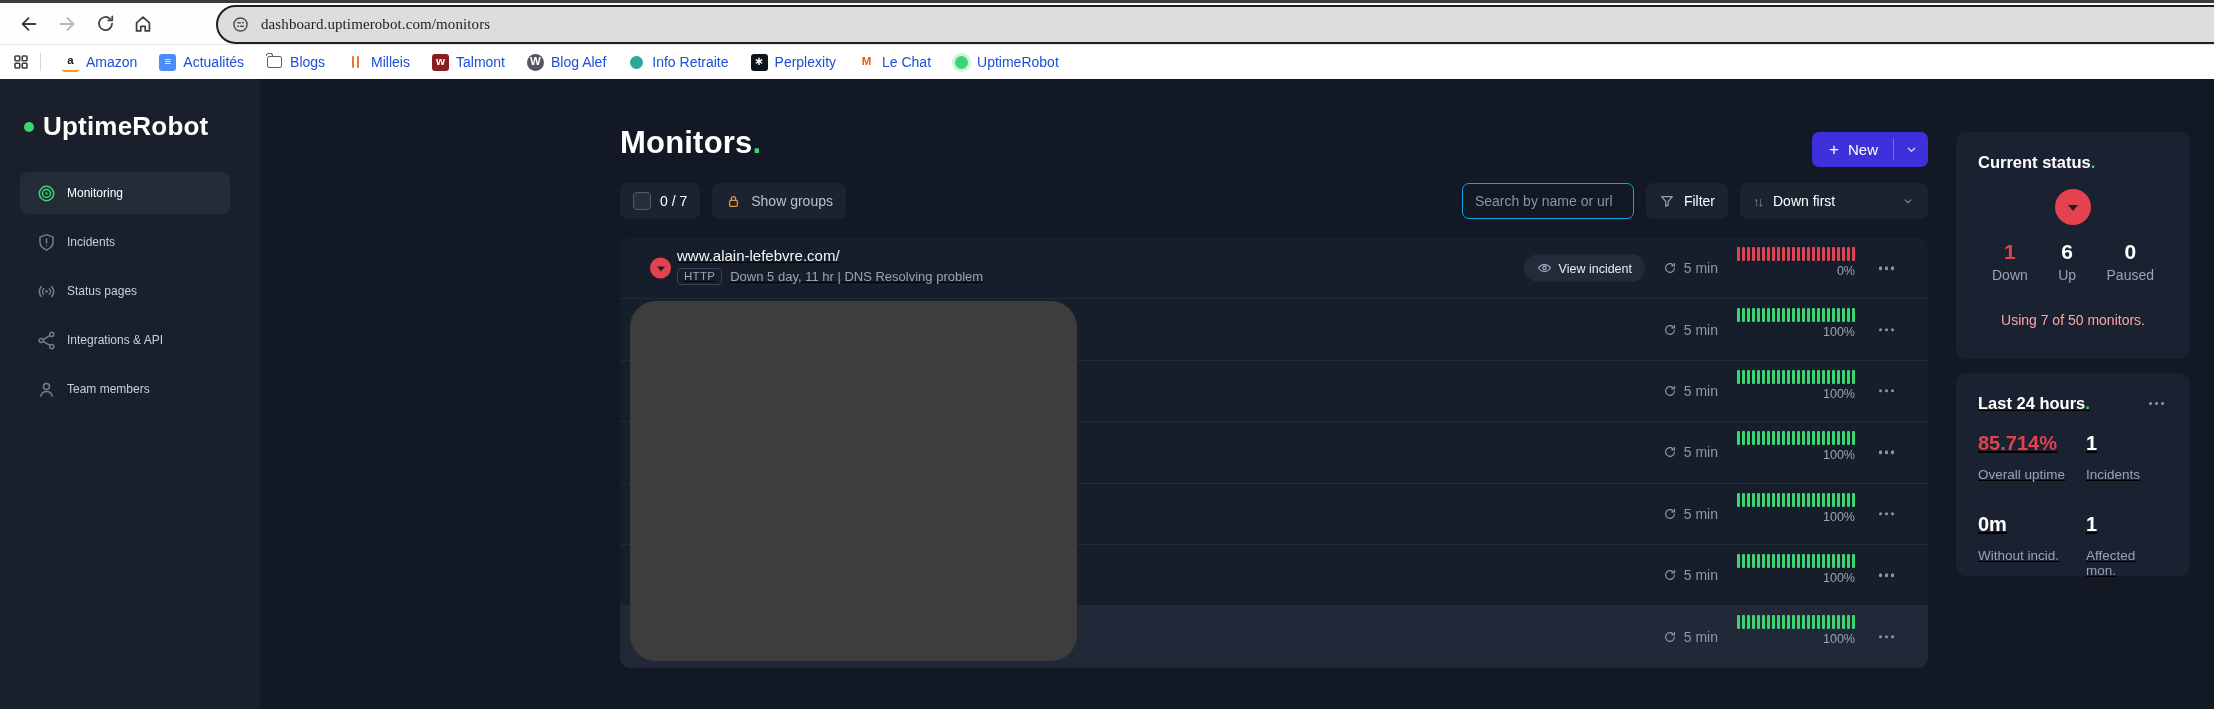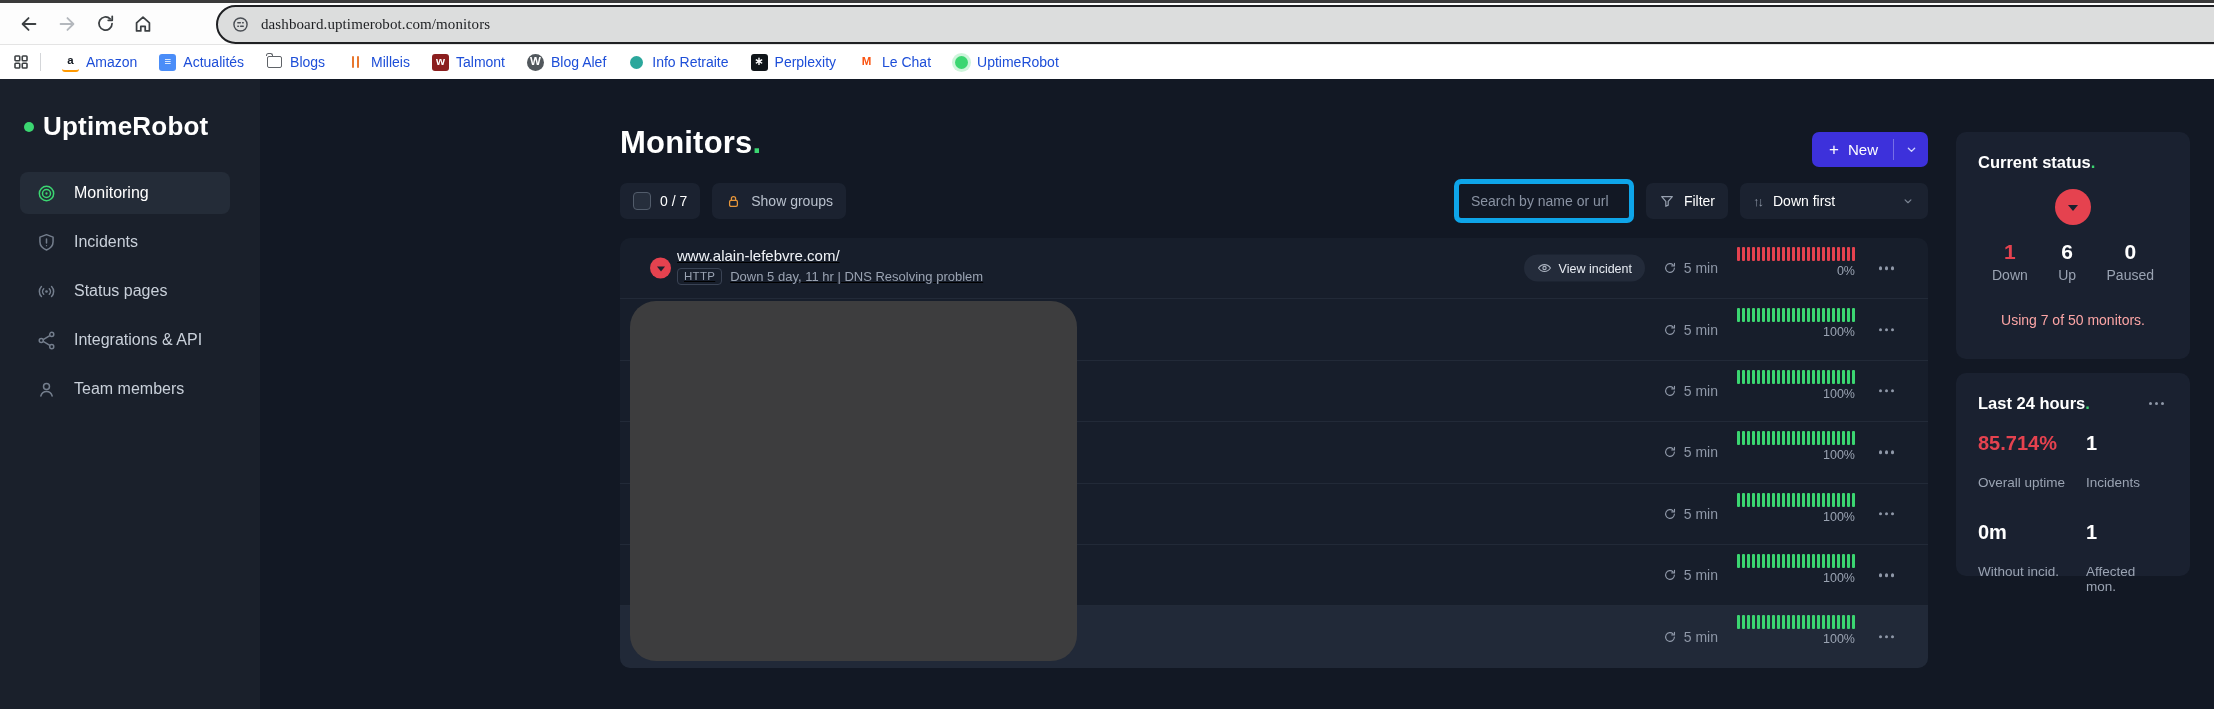--- a/index.html
+++ b/index.html
@@ -22,39 +22,39 @@
   .k-bars i{width:2.6px;height:12px;background:currentColor;margin:0 1.2px;display:inline-block;border-radius:1px;}
   .fold{width:13px;height:9.5px;border:1.7px solid #5f6368;border-radius:2px;position:relative;display:block;}
   .fold::before{content:"";position:absolute;top:-4.4px;left:-1.7px;width:5px;height:2.2px;border:1.7px solid #5f6368;border-bottom:none;border-radius:2.5px 2.5px 0 0;}
   
   .page{position:relative;height:631px;background:#121824;}
   .sidebar{position:absolute;left:0;top:0;width:260px;height:100%;background:#1a202b;}
   .brand{position:absolute;left:24px;top:32px;display:flex;align-items:center;gap:9px;cursor:pointer;}
   .brand-dot{width:10px;height:10px;border-radius:50%;background:#3bd671;}
   .brand-name{font-size:26px;font-weight:800;color:#ffffff;letter-spacing:.2px;}
   .side-nav{position:absolute;left:0;top:93px;width:100%;}
-  .nav-item{height:42px;margin:0 30px 7px 20px;border-radius:8px;display:flex;align-items:center;gap:17px;padding-left:16px;color:#c9d0da;font-size:16px;cursor:pointer;}
+  .nav-item{height:42px;margin:0 30px 7px 20px;border-radius:8px;display:flex;align-items:center;gap:10px;padding-left:16px;color:#c9d0da;font-size:12px;cursor:pointer;}
   .nav-item .ni-icon{width:21px;height:21px;color:#747e8d;flex:0 0 auto;}
   .nav-item.active{background:#242c38;color:#ffffff;}
   .nav-item.active .ni-icon{color:#3bd671;}
   
   .main{position:absolute;left:620px;top:0;width:1308px;height:100%;}
   .page-title{position:absolute;left:0;top:46px;margin:0;font-size:31px;font-weight:800;color:#ffffff;letter-spacing:.2px;}
   .green-dot-char{color:#3bd671;}
   .new-btn{position:absolute;right:0;top:53px;height:35px;background:#3d31db;border:none;border-radius:7px;display:flex;align-items:center;color:#fff;cursor:pointer;padding:0;}
   .new-main{display:flex;align-items:center;gap:9px;padding:0 15px 0 17px;font-size:15px;color:#fff;}
   .new-plus{font-size:17px;font-weight:400;}
   .new-sep{width:1px;height:21px;background:rgba(255,255,255,.3);}
   .new-caret{width:34px;display:flex;align-items:center;justify-content:center;color:#cfd2ff;}
   .controls{position:absolute;left:0;right:0;top:104px;height:36px;display:flex;align-items:center;gap:12px;}
   .chip{height:36px;background:#1b2230;border-radius:7px;display:flex;align-items:center;gap:9px;padding:0 13px;font-size:14px;color:#ffffff;cursor:pointer;}
   .chk{width:16px;height:16px;border-radius:4px;border:1.5px solid #525c6b;background:#262e3c;}
   .muted-chip{color:#b9c1cd;}
   .grow{flex:1;}
-  .search{width:146px;height:34px;background:transparent;border:5px solid #0ea5e9;border-radius:7px;color:#dfe4ec;font-size:14px;padding:0 12px;outline:none;font-family:inherit;}
+  .search{width:146px;height:34px;background:transparent;border:1px solid #0ea5e9;border-radius:7px;color:#dfe4ec;font-size:14px;padding:0 12px;outline:none;font-family:inherit;}
   .search::placeholder{color:#8a93a3;}
   .icon-grey{color:#98a1b0;}
   .sort-chip{width:162px;}
   .sort-arrows{font-size:13px;color:#8f98a8;letter-spacing:-2px;margin-right:2px;}
   .sort-caret{margin-left:auto;color:#7c8594;}
   
   .card{position:absolute;left:0;right:0;top:159px;height:430px;background:#171e2b;border-radius:10px;overflow:hidden;}
   .row{height:61.4px;position:relative;border-bottom:1px solid #222a38;box-sizing:border-box;}
   .row:last-child{border-bottom:none;background:#212938;}
   .status-dot{position:absolute;left:30px;top:50%;transform:translateY(-50%);width:21px;height:21px;border-radius:50%;background:#e5424f;display:flex;align-items:center;justify-content:center;}
@@ -71,35 +71,35 @@
   .bars i{width:3.2px;height:14px;border-radius:1px;display:block;}
   .bars.red i{background:#e5424f;}
   .bars.green i{background:#3bd671;}
   .pct{position:absolute;right:73px;top:26px;font-size:12.5px;color:#9aa3b2;text-align:right;}
   .dots{position:absolute;right:30px;top:50%;transform:translateY(-50%);display:flex;gap:2.6px;cursor:pointer;padding:4px;}
   .dots i{width:3.4px;height:3.4px;border-radius:50%;background:#8f98a8;display:block;}
   .blob{position:absolute;left:630px;top:222px;width:447px;height:360px;background:#3d3d3e;border-radius:26px;z-index:5;}
   
   .rp-card{position:absolute;left:1956px;width:234px;background:#1a2130;border-radius:10px;box-sizing:border-box;padding:21px 22px;}
   .rp-status{top:53px;height:227px;}
-  .rp-24{top:294px;height:203px;}
+  .rp-24{top:294px;height:203px;text-decoration:underline;}
   .rp-title{font-size:16.5px;font-weight:700;color:#ffffff;}
   .big-status{width:36px;height:36px;border-radius:50%;background:#e5424f;margin:17px auto 0;display:flex;align-items:center;justify-content:center;}
   .big-status .tri{border-left-width:5px;border-right-width:5px;border-top-width:6px;}
   .stat-row{margin-top:15px;display:flex;justify-content:space-between;padding:0 14px;}
   .stat{text-align:center;}
   .stat-num{font-size:21px;font-weight:700;color:#ffffff;}
   .stat-num.red{color:#e5424f;}
   .stat-lbl{margin-top:3px;font-size:14px;color:#9aa3b2;}
   .usage{margin-top:29px;text-align:center;font-size:14px;color:#fca5a5;}
   .rp-24-head{display:flex;align-items:center;justify-content:space-between;}
   .grid24{margin-top:19px;display:grid;grid-template-columns:108px 1fr;row-gap:31px;}
   .g-num{font-size:20px;font-weight:700;color:#ffffff;}
   .g-num.red{color:#e5424f;}
-  .g-lbl{margin-top:20px;font-size:13.5px;color:#9aa3b2;}
+  .g-lbl{margin-top:12px;font-size:13.5px;color:#9aa3b2;}
 </style>
 </head>
 <body>
 
 <div class="top-strip"></div>
 
 <div class="toolbar">
   <div class="nav-btn">
     <svg width="22" height="22" viewBox="0 0 24 24" fill="none" stroke="currentColor" stroke-width="2" stroke-linecap="round" stroke-linejoin="round">
         <path d="M19 12H5.5"></path>

